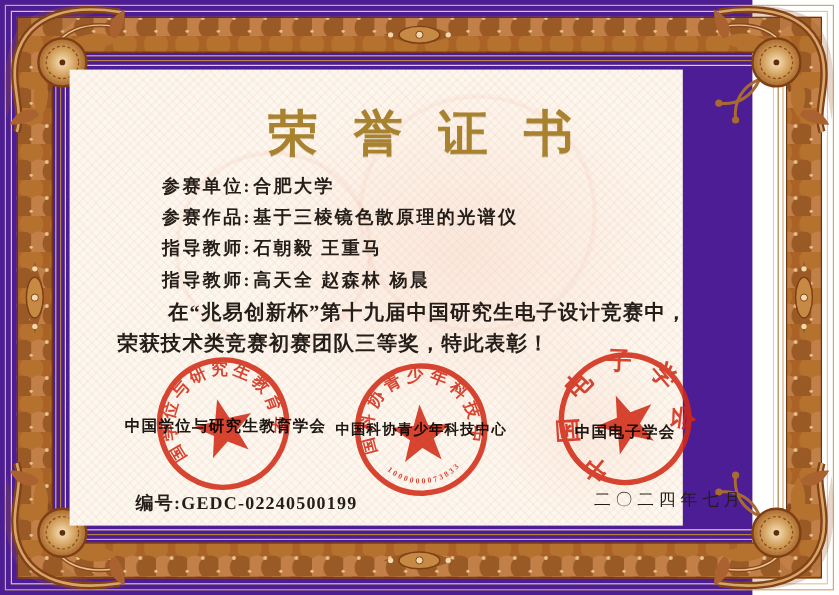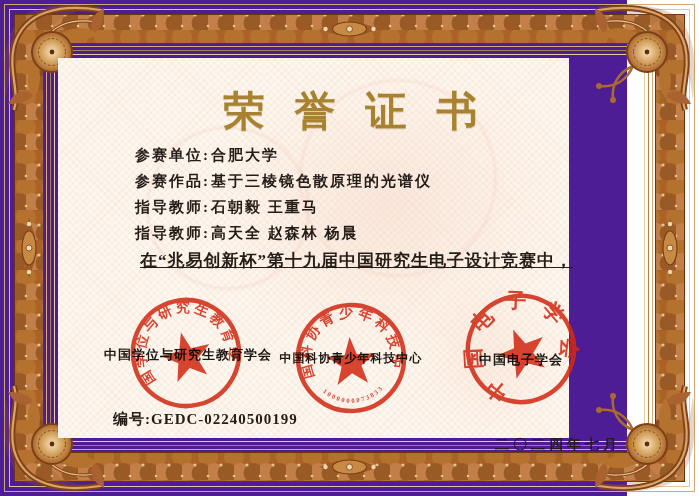--- a/index.html
+++ b/index.html
@@ -19,29 +19,29 @@
   }
   .title{position:absolute;top:26px;left:0;width:585px;text-align:center;
     font-size:41px;font-weight:700;color:#a9822f;letter-spacing:30px;padding-left:30px;
     box-sizing:border-box;text-shadow:0 1px 0 rgba(120,85,20,.25);}
   .fields{position:absolute;top:88px;left:57px;margin-left:20px;}
   .field-row{height:16px;margin-bottom:10px;font-size:15px;font-weight:700;
     color:#241d18;letter-spacing:2px;white-space:nowrap;}
   .field-row .val{margin-left:1px;}
   .bodytext{position:absolute;top:190px;left:40px;width:522px;
     font-size:17px;font-weight:700;color:#241d18;letter-spacing:1px;line-height:26px;}
-  .bodytext .l1{display:block;padding-left:42px;text-decoration:underline;}
+  .bodytext .l1{display:block;padding-left:42px;}
   .bodytext .l2{display:block;}
   .seal-label{position:absolute;width:240px;text-align:center;z-index:3;
     font-size:13px;font-weight:700;color:#1d1712;letter-spacing:1px;white-space:nowrap;}
   .seal{position:absolute;width:150px;height:150px;z-index:4;mix-blend-mode:multiply;}
   .serial{position:absolute;top:352px;left:55px;z-index:3;font-size:15px;font-weight:700;
     color:#241d18;letter-spacing:1px;white-space:nowrap;text-align:center;}
-  .date{position:absolute;top:350px;left:437px;z-index:3;font-size:14px;font-weight:700;
-    color:#241d18;letter-spacing:4px;white-space:nowrap;margin-top:28px;}
+  .date{position:absolute;top:350px;left:437px;z-index:3;font-size:14px;font-weight:400;
+    color:#241d18;letter-spacing:4px;white-space:nowrap;}
 </style>
 </head>
 <body>
 
 <div class="stage">
 
   <svg class="frame-svg" width="699" height="496" viewBox="0 0 699 496" aria-hidden="true">
     <defs>
       <pattern id="bp" width="26" height="30" patternUnits="userSpaceOnUse">
         <rect width="26" height="30" fill="#7d3f16"></rect>
@@ -122,20 +122,21 @@
       <div class="field-row">
         <span>指导教师:</span><span class="val">石朝毅 王重马</span>
       </div>
       <div class="field-row">
         <span>指导教师:</span><span class="val">高天全 赵森林 杨晨</span>
       </div>
     </div>
 
     <div class="bodytext">
       <span class="l1">在“兆易创新杯”第十九届中国研究生电子设计竞赛中，</span>
+      <span class="l2">荣获技术类竞赛初赛团队三等奖，特此表彰！</span>
     </div>
 
     <div class="seal-label" style="top:288px;left:10px;">中国学位与研究生教育学会</div>
     <div class="seal-label" style="top:292px;left:173px;font-size:12px;">中国科协青少年科技中心</div>
     <div class="seal-label" style="top:293px;left:343px;">中国电子学会</div>
 
     <svg class="seal" style="top:220px;left:53px;" viewBox="0 0 150 150">
       <g transform="rotate(-14 75 75)" opacity="0.86">
         <circle cx="75" cy="75" r="53" fill="none" stroke="#d42a14" stroke-width="4.5"></circle>
         <path id="arc0" d="M 39.5,95.5 A 41 41 0 1 1 110.5,95.5" fill="none"></path>

